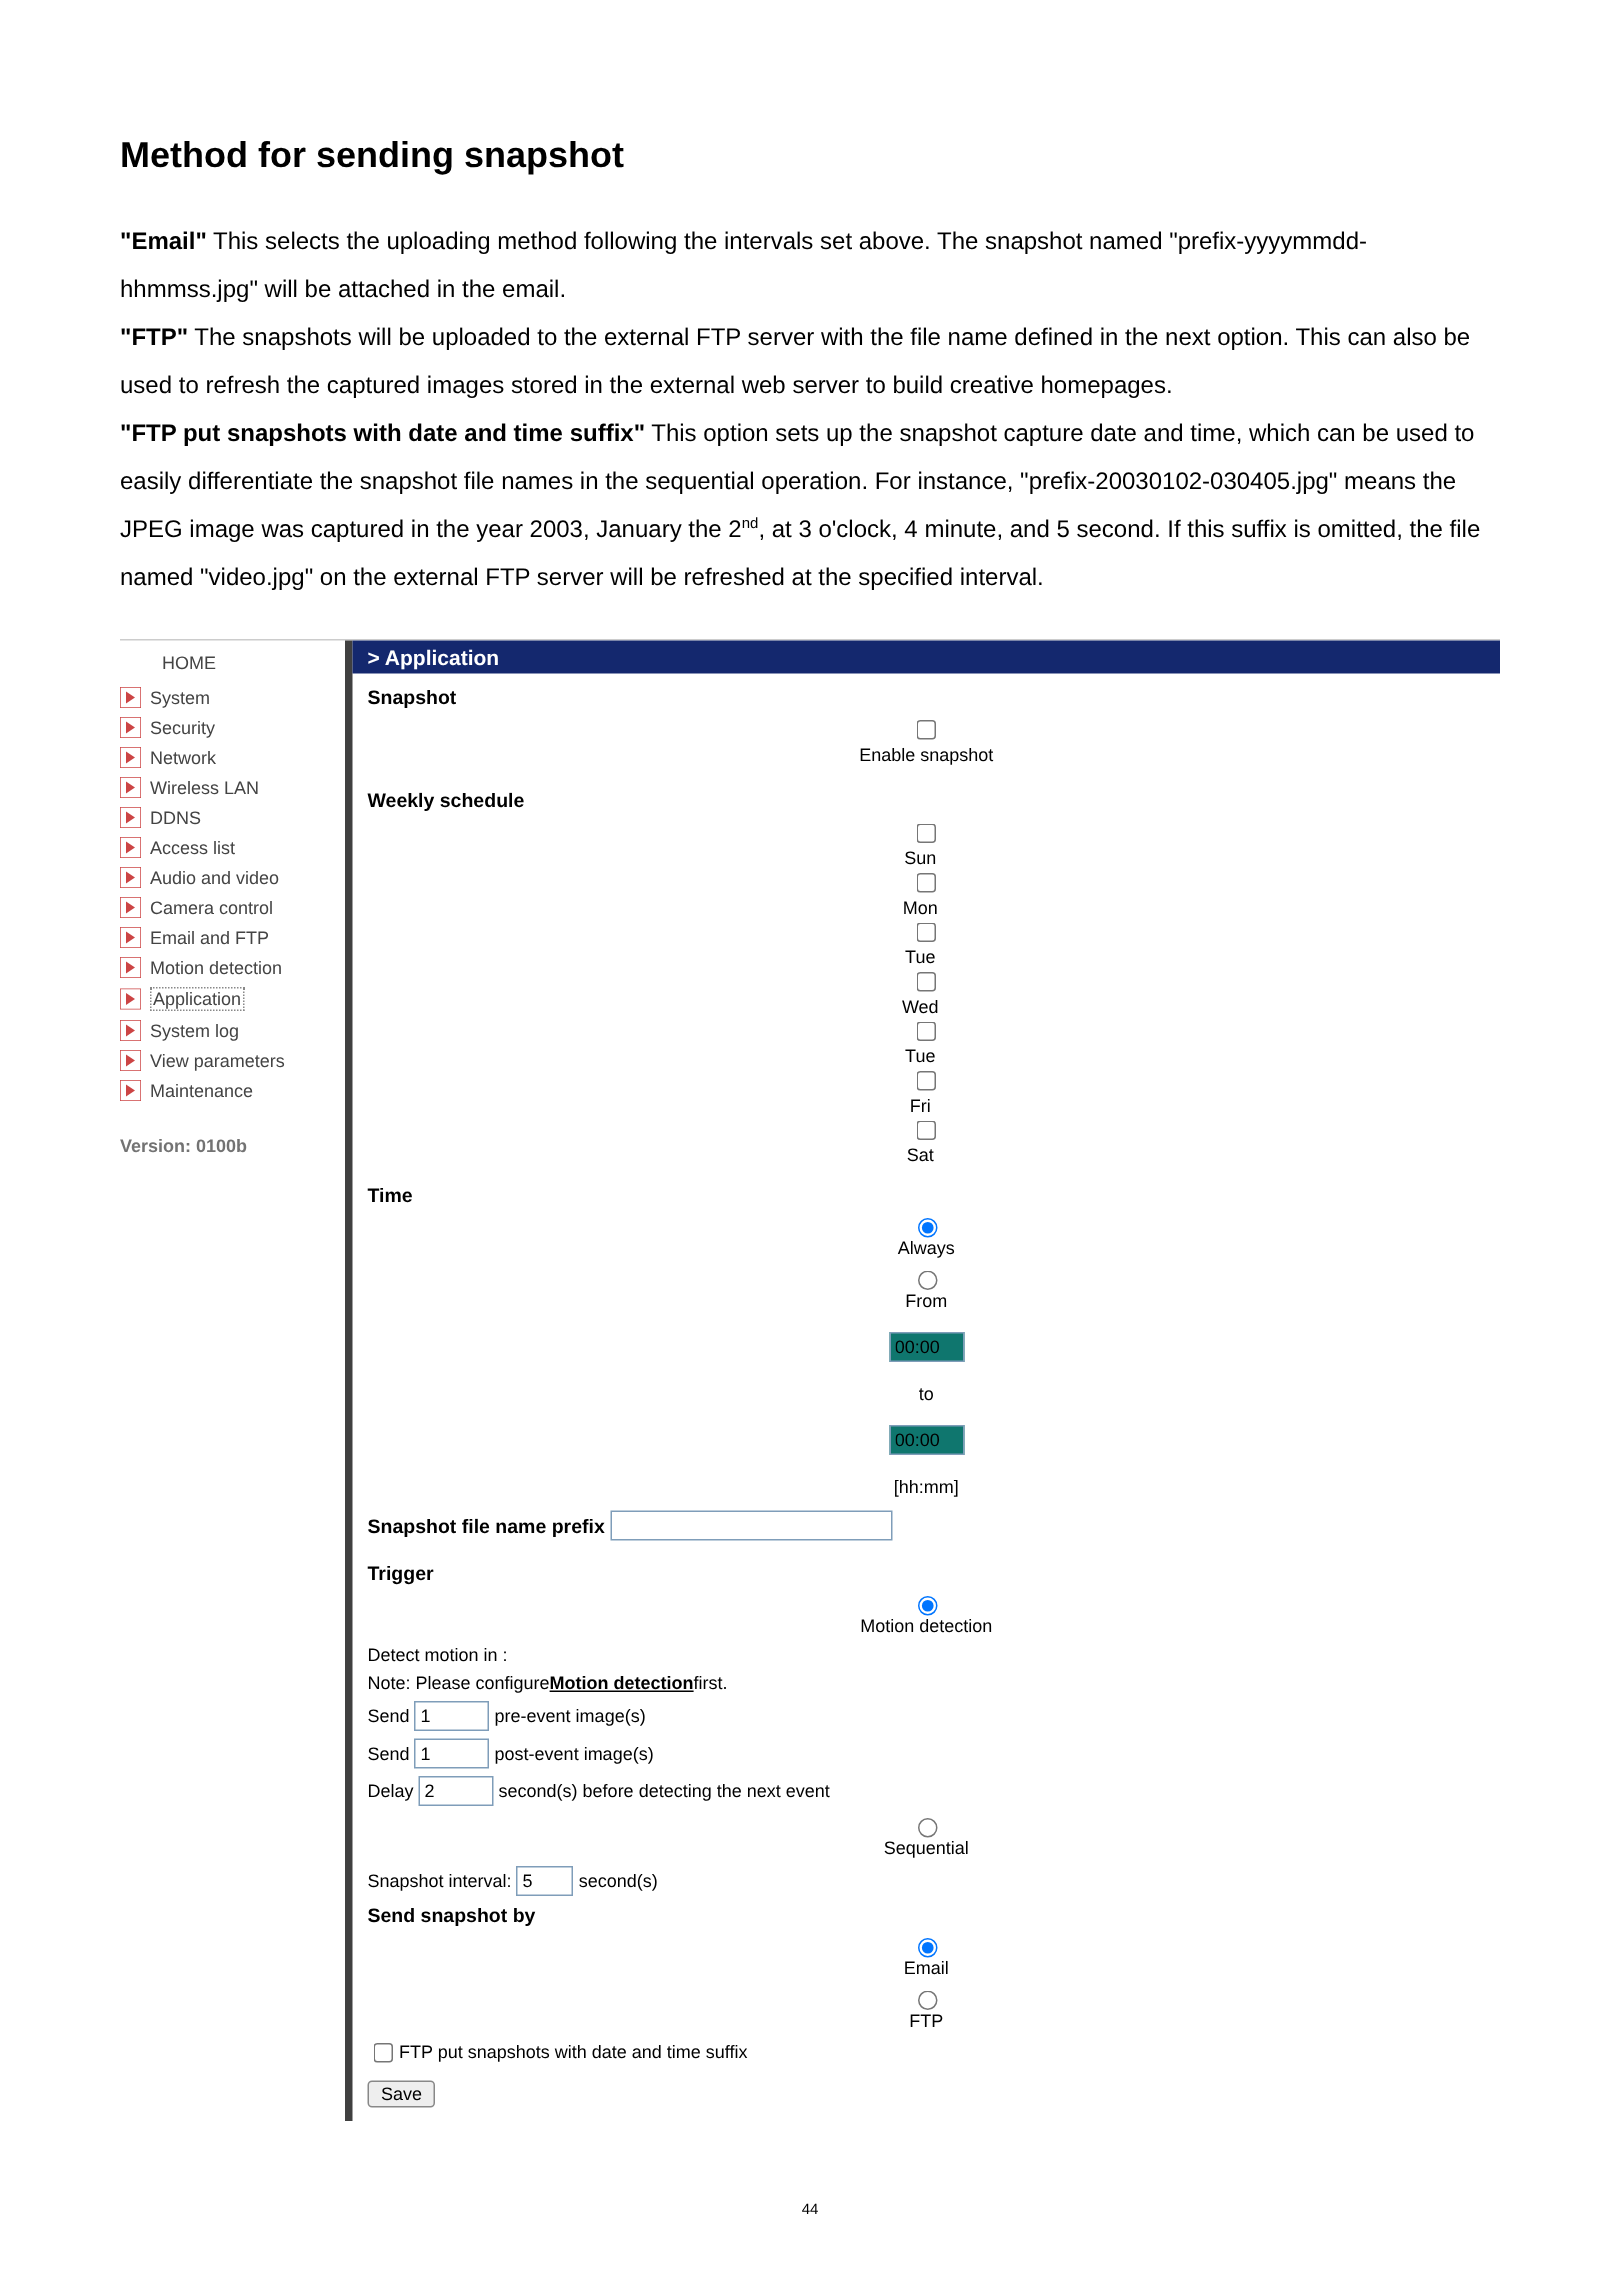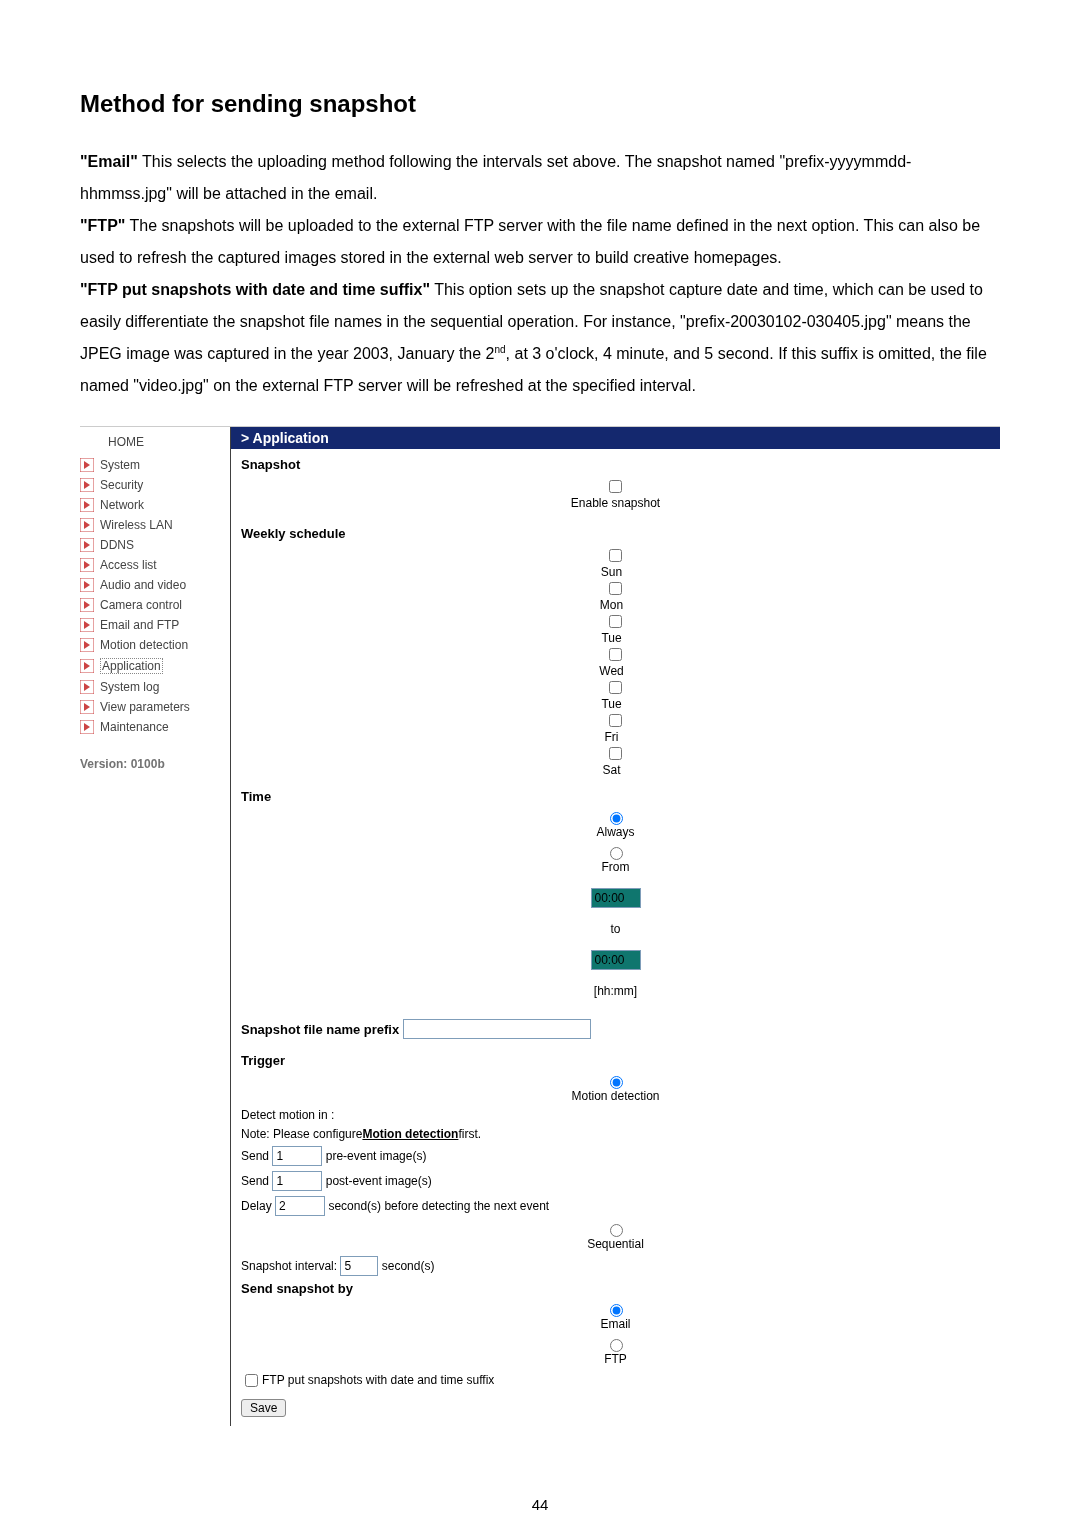--- a/index.html
+++ b/index.html
@@ -54,21 +54,21 @@
   margin-right: 6px;
 }
 .arrow-icon svg { display:block; }
 .version {
   padding: 20px 0 0 0;
   color: #737373;
   font-weight: bold;
 }
 .main {
   flex: 1;
-  border-left: 1px solid #404040;
+  border-left: 5px solid #404040;
 }
 .app-header {
   background: #14286e;
   color: white;
   padding: 3px 10px;
   font-size: 14px;
   font-weight: bold;
 }
 .main-content {
   padding: 4px 10px;
@@ -107,22 +107,22 @@
   font-size: 12px;
   border: 1px solid #888;
   border-radius: 3px;
   background: #eee;
   padding: 1px 8px;
   margin-top: 4px;
 }
 sup { font-size: 10px; }
 .footer-page {
   text-align: center;
-  margin-top: 70px;
-  font-size: 15px;
+  margin-top: 54px;
+  font-size: 10px;
 }
 </style>
 </head>
 <body>
 
 <h2>Method for sending snapshot</h2>
 
 <div class="body-text">
   <b>"Email"</b><span> This selects the uploading method following the intervals set above. The snapshot named "prefix-yyyymmdd-hhmmss.jpg" will be attached in the email.</span><br>
   <b>"FTP"</b><span> The snapshots will be uploaded to the external FTP server with the file name defined in the next option. This can also be used to refresh the captured images stored in the external web server to build creative homepages.</span><br>
@@ -297,21 +297,21 @@
       </div>
       <div class="row indent1">
         <input type="radio" name="time" class="radio" style="">
         <span>From</span>&nbsp;
         <input type="text" class="time-input" value="00:00" style="">&nbsp;
         <span>to</span>&nbsp;
         <input type="text" class="time-input" value="00:00" style="">&nbsp;
         <span>[hh:mm]</span>
       </div>
 
-      <div class="row" style="margin-top:20px">
+      <div class="row" style="margin-top:8px">
         <span class="section-label" style="display:inline">Snapshot file name prefix</span>&nbsp;
         <input type="text" class="prefix-input" value="" style="">
       </div>
 
       <div class="section-label" style="margin-top:12px">Trigger</div>
       <div class="row indent1">
         <input type="radio" name="trig" class="radio" checked="" style="">
         <span>Motion detection</span>
       </div>
       <div class="row indent2">

